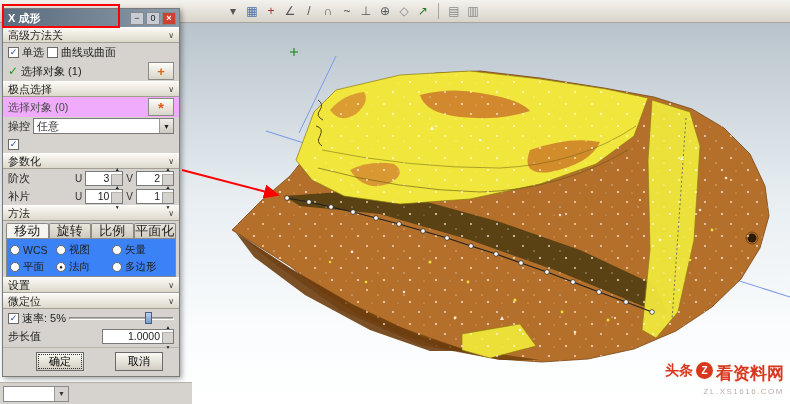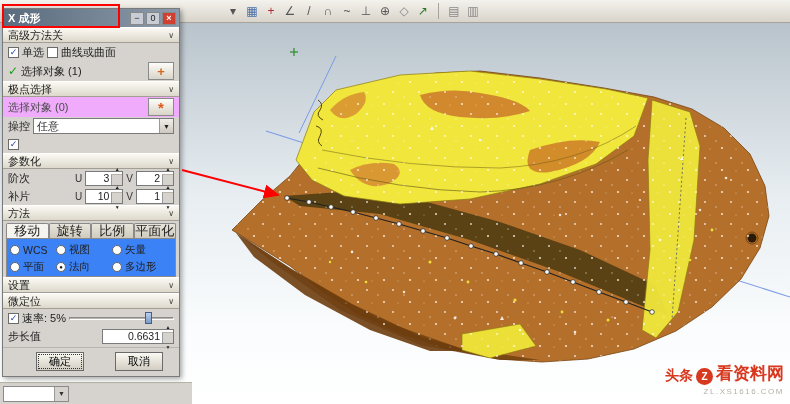--- a/index.html
+++ b/index.html
@@ -11,21 +11,21 @@
   .scene{position:absolute;inset:0;z-index:1;pointer-events:none;}
   .status{position:absolute;left:352px;top:26px;z-index:2;font-size:11px;color:#333;letter-spacing:1px;}
 
   .toolbar{position:absolute;top:0;left:0;right:0;height:23px;z-index:3;display:flex;align-items:center;gap:1px;
     padding-left:224px;background:linear-gradient(#f4f2ec,#d8d4cb);border-bottom:1px solid #a8a49c;}
   .tbi{width:18px;height:18px;display:flex;align-items:center;justify-content:center;font-size:12px;color:#555;}
   .tbi.c-blue{color:#4a6fa5}.tbi.c-red{color:#b03030}.tbi.c-green{color:#2a7a2a}.tbi.c-dim{color:#888}
   .tbsep{width:1px;height:16px;background:#a8a49c;margin:0 5px;}
 
   .watermark{position:absolute;right:6px;bottom:8px;z-index:2;text-align:right;}
-  .wm-row{display:flex;align-items:flex-end;gap:3px;justify-content:flex-end;}
+  .wm-row{display:flex;align-items:flex-start;gap:3px;justify-content:flex-end;}
   .wm-prefix{color:#d8381e;font-size:14px;font-weight:bold;}
   .wm-logo{width:17px;height:17px;border-radius:50%;background:#d8381e;color:#fff;font-size:10px;font-weight:bold;display:flex;align-items:center;justify-content:center;}
   .wm-brand{color:#d8381e;font-size:17px;font-weight:bold;}
   .wm-url{color:#b8b0a8;font-size:8px;letter-spacing:1.5px;margin-top:2px;}
 
   .bottombar{position:absolute;left:0;bottom:0;width:192px;height:22px;z-index:3;background:#d6d3ce;border-top:1px solid #b8b4ac;display:flex;align-items:center;padding:0 3px;}
   .mini-combo{width:66px;height:16px;background:#fff;border:1px solid #8a8a8a;display:flex;align-items:center;justify-content:flex-end;}
   .mini-combo .arr{width:14px;height:14px;background:#d6d3ce;border-left:1px solid #999;font-size:7px;display:flex;align-items:center;justify-content:center;color:#333;}
 
   .dialog{position:absolute;left:2px;top:8px;width:178px;z-index:5;background:#d6d3ce;border:1px solid #7a7a7a;box-shadow:2px 2px 5px rgba(0,0,0,.35);}
@@ -374,21 +374,21 @@
       <span>速率: 5%</span>
       <div class="slider">
         <div class="track"></div>
         <div class="knob"></div>
       </div>
     </div>
     <div class="row">
       <span>步长值</span>
       <span class="spacer"></span>
       <div class="spin w72">
-        <span class="val">0.6631</span>
+        <span class="val">1.0000</span>
         <span class="btns">
             <span>▲</span>
             <span>▼</span>
           </span>
       </div>
     </div>
 
     <div class="btns">
       <button class="btn ok">确定</button>
       <button class="btn">取消</button>

